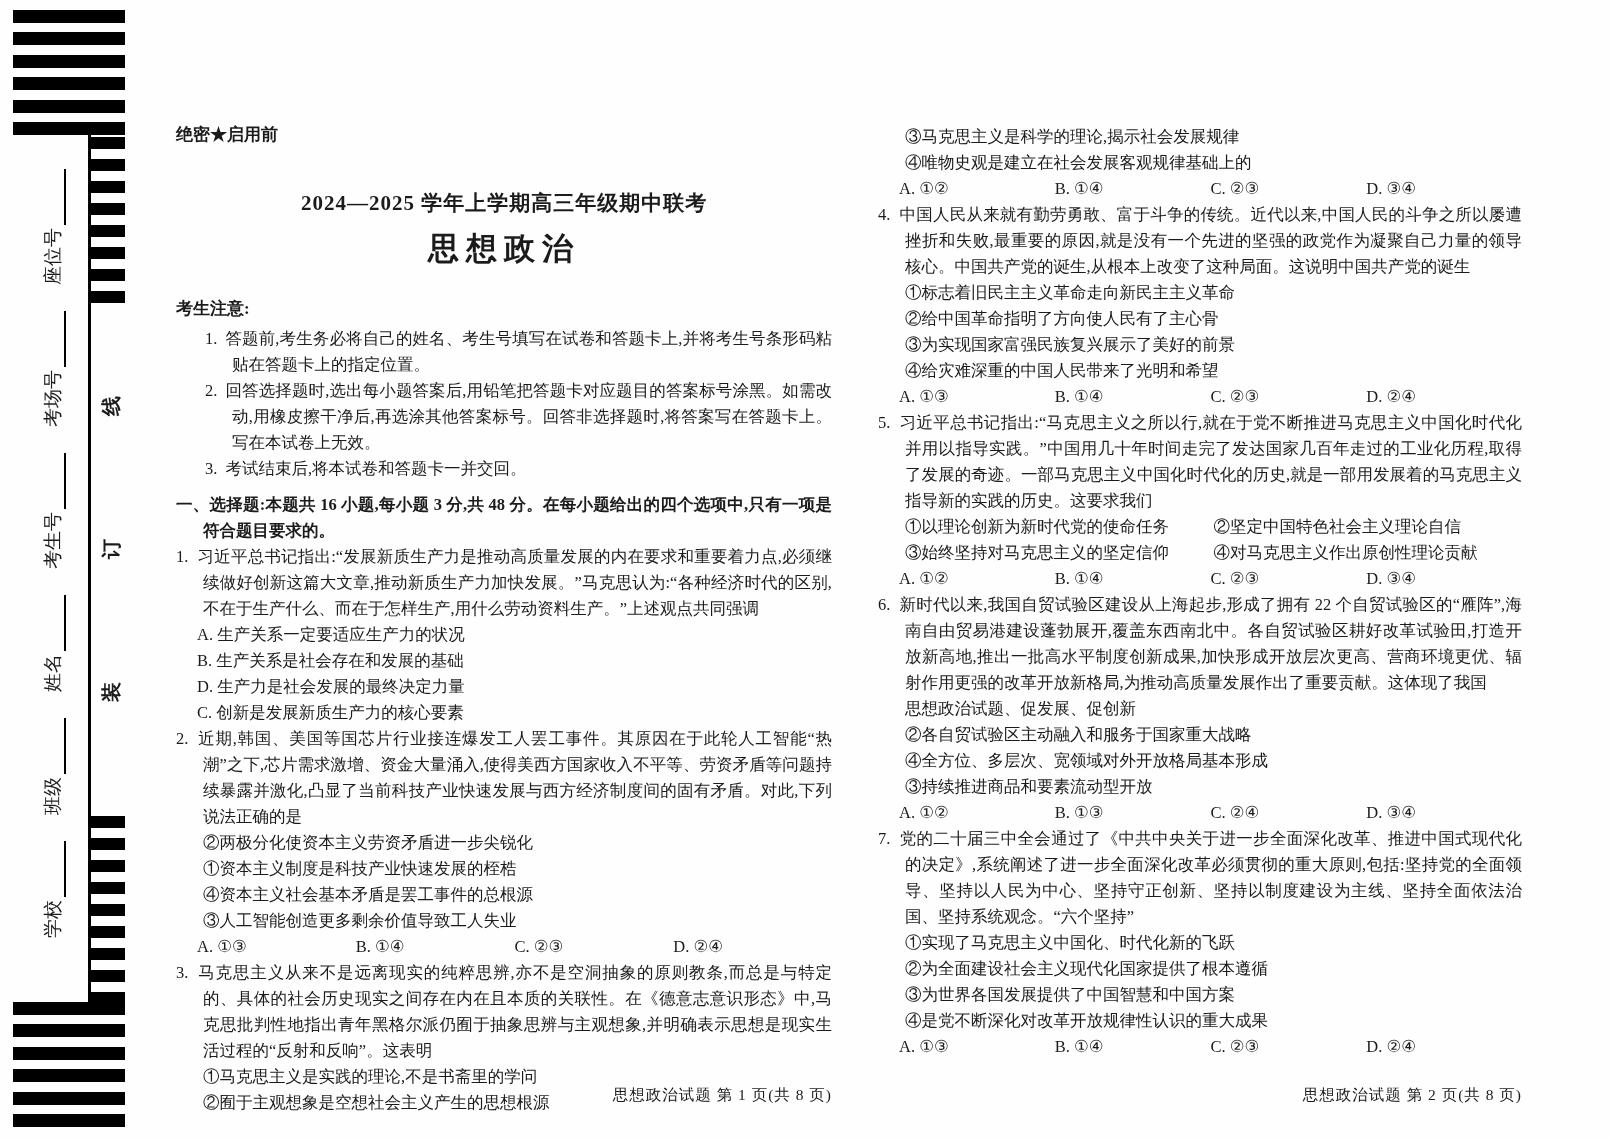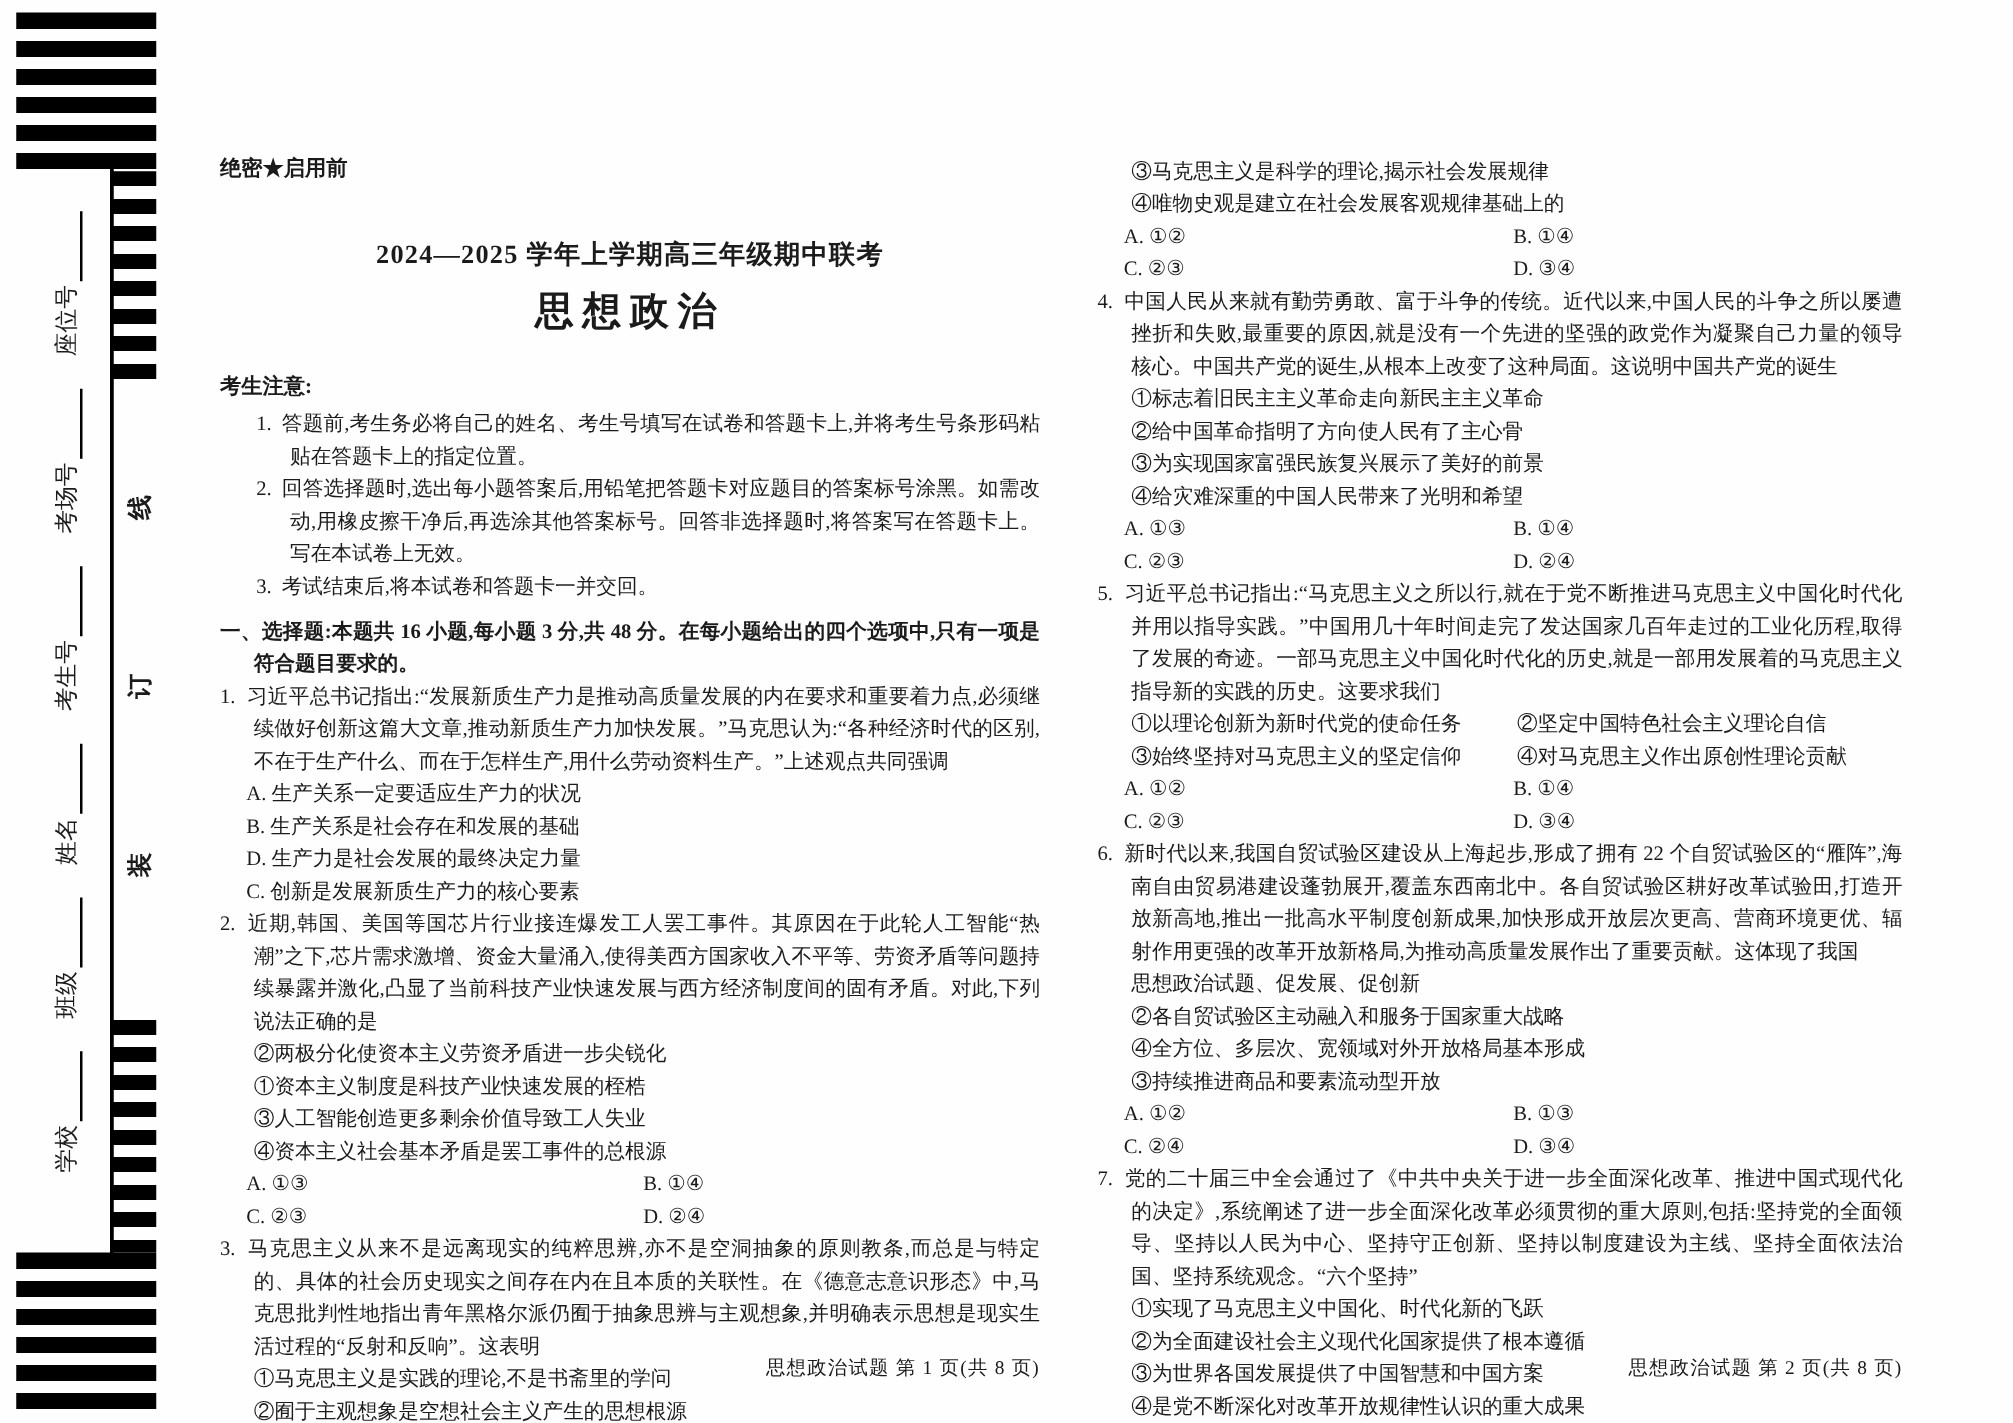--- a/index.html
+++ b/index.html
@@ -49,21 +49,21 @@
   .notice-head{margin-top:34px;margin-bottom:4px;font-weight:bold;font-size:17px;text-align:left;}
   .notice{padding-left:56px;text-indent:-27px;}
   .n-num{margin-right:8px;}
   .section-head{margin-top:10px;font-weight:bold;padding-left:27px;text-indent:-27px;}
 
   .stem{padding-left:27px;text-indent:-27px;}
   .qnum{margin-right:9px;}
   .items > div{padding-left:27px;}
   .items-2col{display:grid;grid-template-columns:1fr 1fr;padding-left:27px;}
   .items-2col > div{white-space:nowrap;}
-  .opts{display:grid;grid-template-columns:repeat(2,1fr);padding-left:21px;}
+  .opts{display:grid;grid-template-columns:repeat(4,1fr);padding-left:21px;}
   .opts > span{white-space:nowrap;}
   .opts-2{grid-template-columns:repeat(1,1fr);}
 
   .footer{position:absolute;bottom:70px;left:0;width:100%;text-align:right;font-size:15.5px;letter-spacing:1px;}
   #page2 .pad-top{margin-top:84px;}
 </style>
 </head>
 <body>
 
 <div class="sheet">
@@ -127,22 +127,22 @@
         <span>D. 生产力是社会发展的最终决定力量</span>
         <span>C. 创新是发展新质生产力的核心要素</span>
       </div>
     </div>
 
     <div class="question">
       <div class="stem"><span class="qnum">2.</span><span>近期,韩国、美国等国芯片行业接连爆发工人罢工事件。其原因在于此轮人工智能“热潮”之下,芯片需求激增、资金大量涌入,使得美西方国家收入不平等、劳资矛盾等问题持续暴露并激化,凸显了当前科技产业快速发展与西方经济制度间的固有矛盾。对此,下列说法正确的是</span></div>
       <div class="items">
         <div>②两极分化使资本主义劳资矛盾进一步尖锐化</div>
         <div>①资本主义制度是科技产业快速发展的桎梏</div>
+        <div>④资本主义社会基本矛盾是罢工事件的总根源</div>
         <div>③人工智能创造更多剩余价值导致工人失业</div>
-        <div>④资本主义社会基本矛盾是罢工事件的总根源</div>
       </div>
       <div class="opts">
         <span>A. ①③</span>
         <span>B. ①④</span>
         <span>C. ②③</span>
         <span>D. ②④</span>
       </div>
     </div>
 
     <div class="question">

